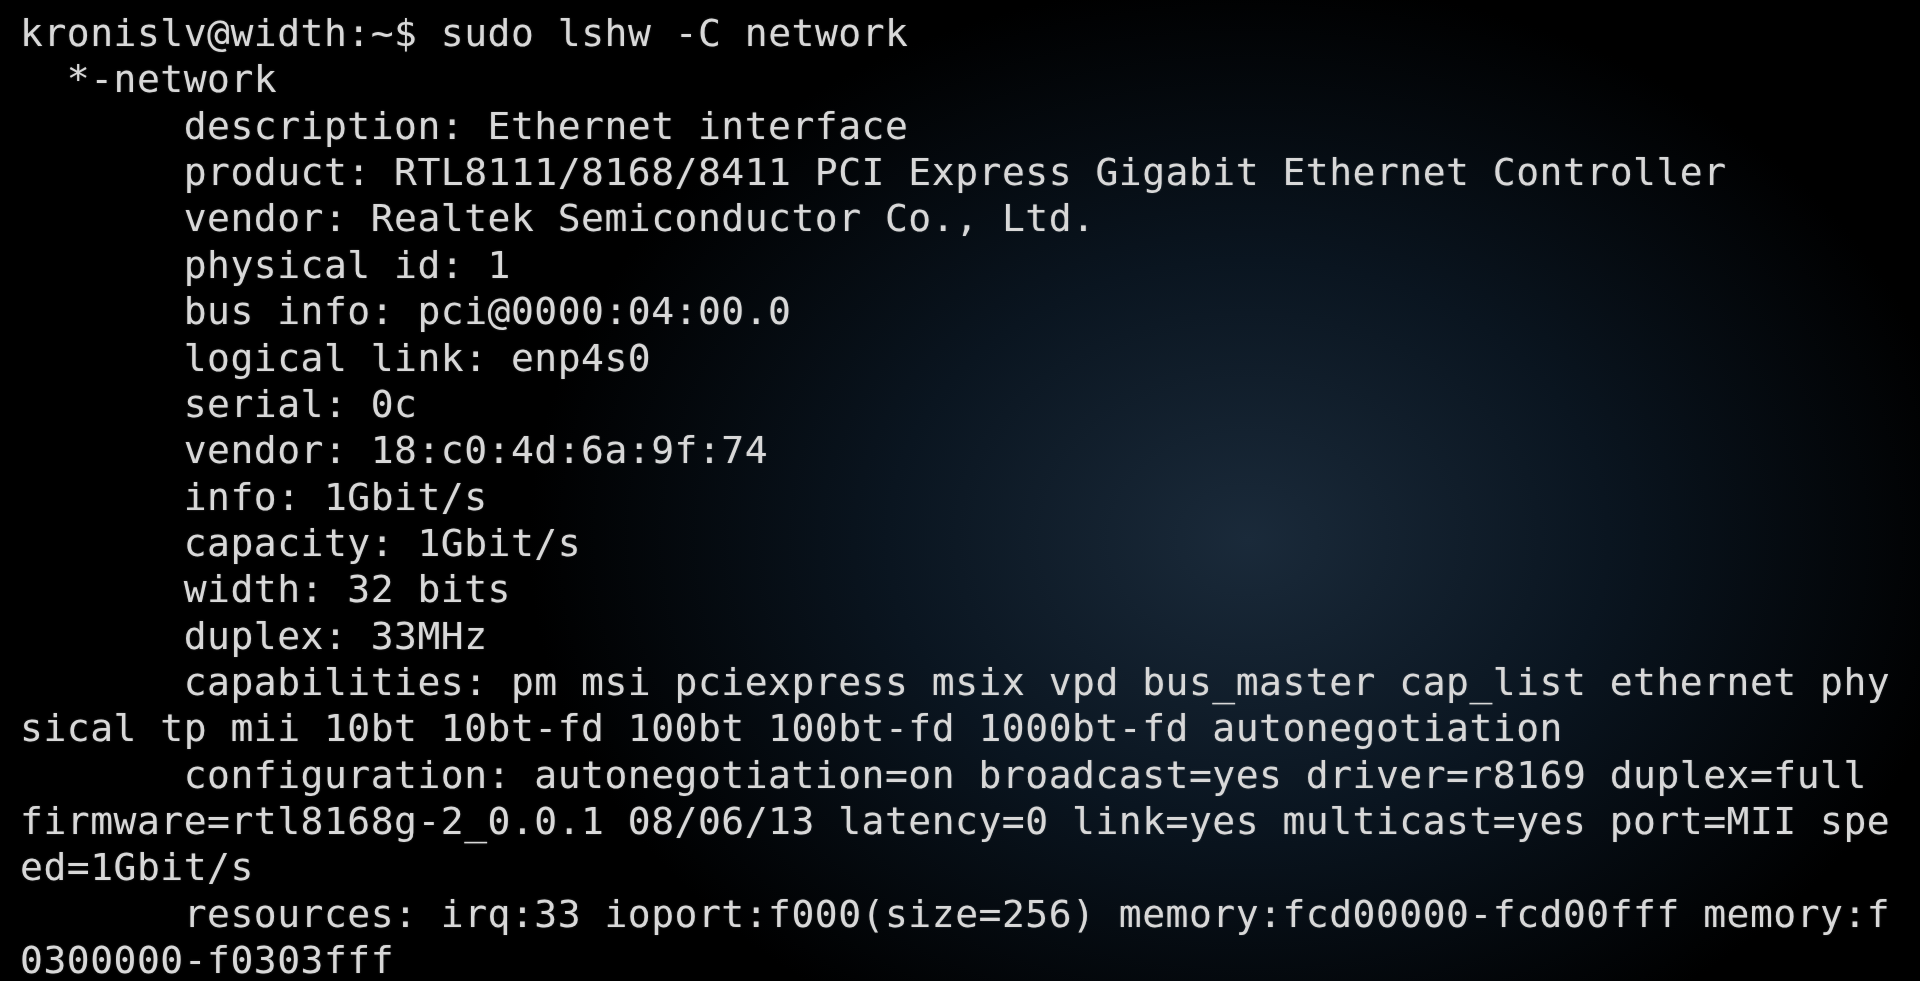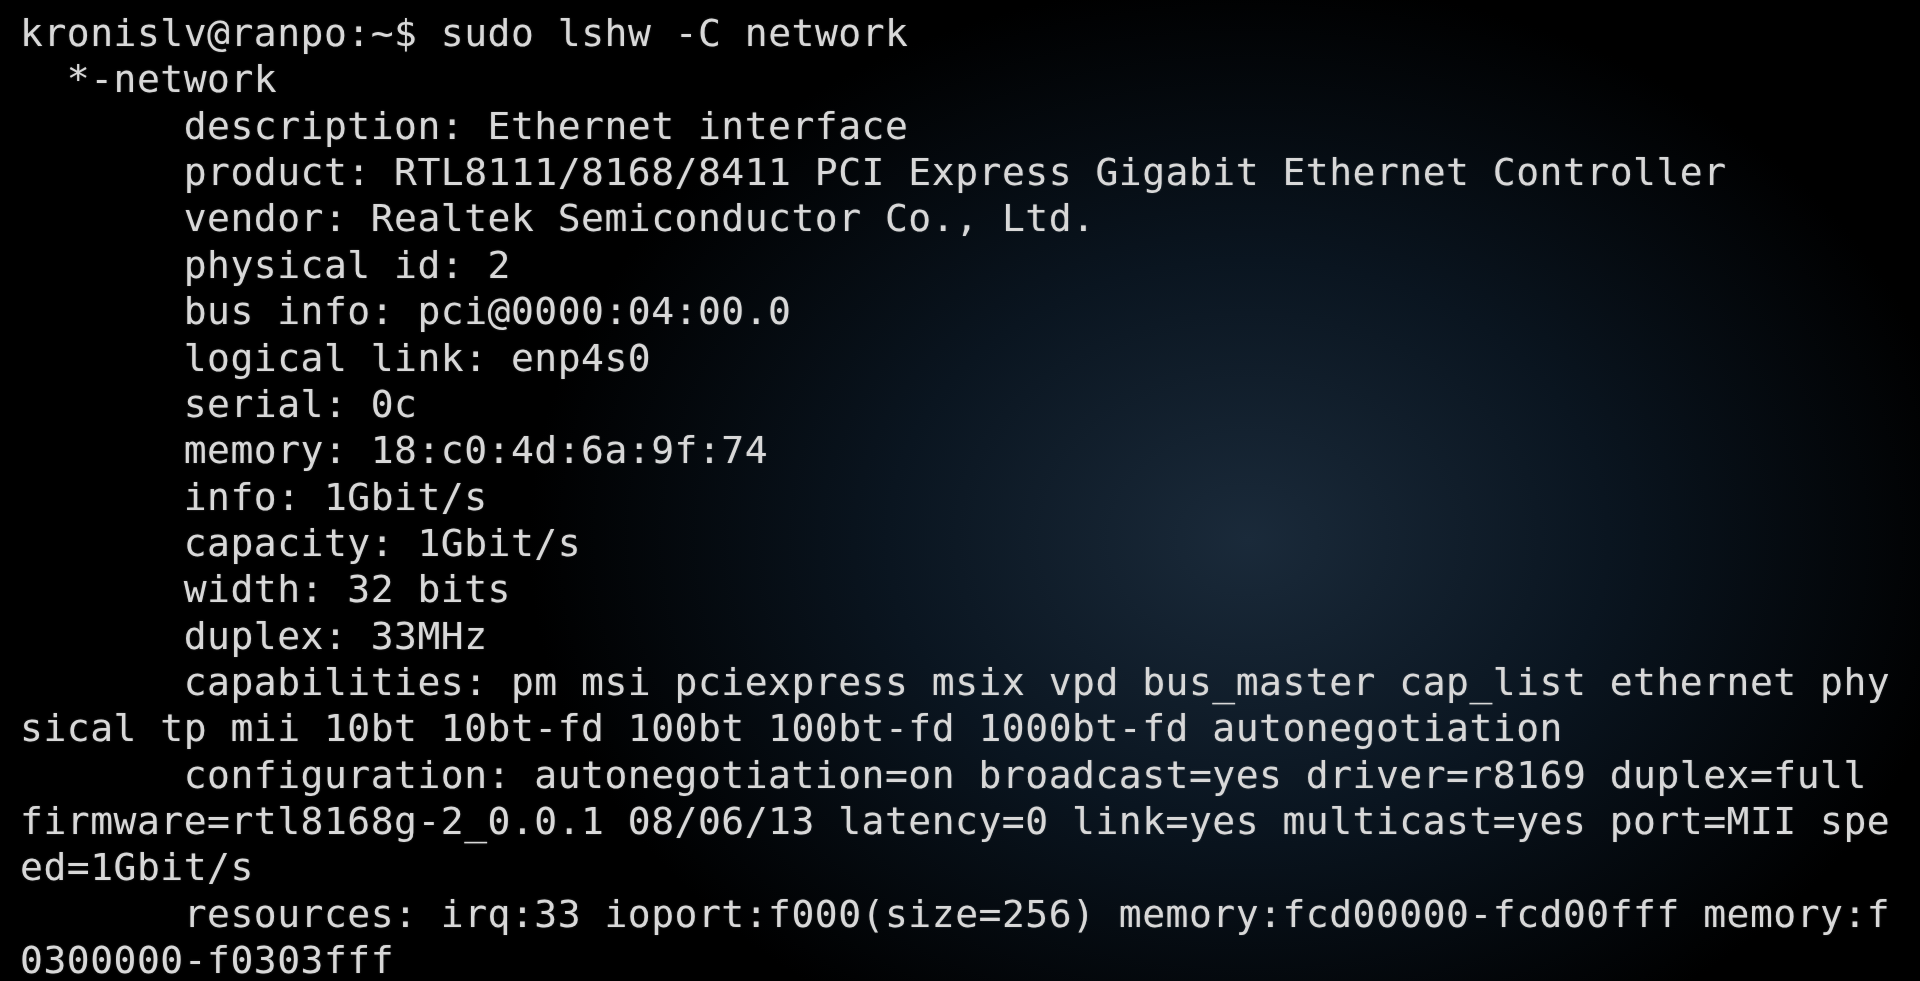--- a/index.html
+++ b/index.html
@@ -22,30 +22,30 @@
     color: #d8d8d8;
     white-space: pre-wrap;
     word-break: break-all;
     text-shadow: 0 0 2px rgba(255,255,255,0.25);
     letter-spacing: 0.5px;
   }
 </style>
 </head>
 <body>
 
-<pre class="terminal"><span><span>kronislv@ranpo</span>:<span>~</span><span>$</span> <span>sudo lshw -C network</span></span>
+<pre class="terminal"><span><span>kronislv@width</span>:<span>~</span><span>$</span> <span>sudo lshw -C network</span></span>
 <span>  *-network</span>
 <span>       description: Ethernet interface</span>
 <span>       product: RTL8111/8168/8411 PCI Express Gigabit Ethernet Controller</span>
 <span>       vendor: Realtek Semiconductor Co., Ltd.</span>
-<span>       physical id: 2</span>
+<span>       physical id: 1</span>
 <span>       bus info: pci@0000:04:00.0</span>
 <span>       logical link: enp4s0</span>
 <span>       serial: 0c</span>
-<span>       memory: 18:c0:4d:6a:9f:74</span>
+<span>       vendor: 18:c0:4d:6a:9f:74</span>
 <span>       info: 1Gbit/s</span>
 <span>       capacity: 1Gbit/s</span>
 <span>       width: 32 bits</span>
 <span>       duplex: 33MHz</span>
 <span>       capabilities: pm msi pciexpress msix vpd bus_master cap_list ethernet physical tp mii 10bt 10bt-fd 100bt 100bt-fd 1000bt-fd autonegotiation</span>
 <span>       configuration: autonegotiation=on broadcast=yes driver=r8169 duplex=full firmware=rtl8168g-2_0.0.1 08/06/13 latency=0 link=yes multicast=yes port=MII speed=1Gbit/s</span>
 <span>       resources: irq:33 ioport:f000(size=256) memory:fcd00000-fcd00fff memory:f0300000-f0303fff</span>
 </pre>
 
 </body></html>

